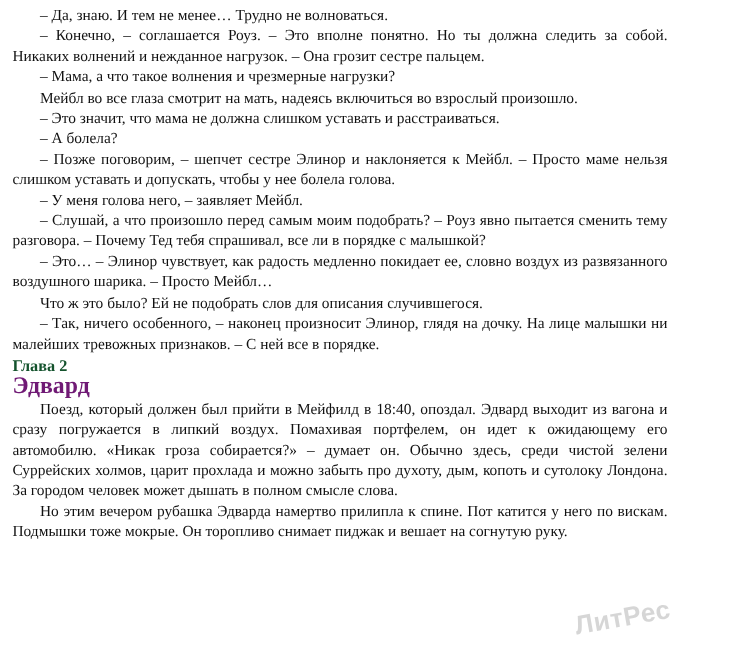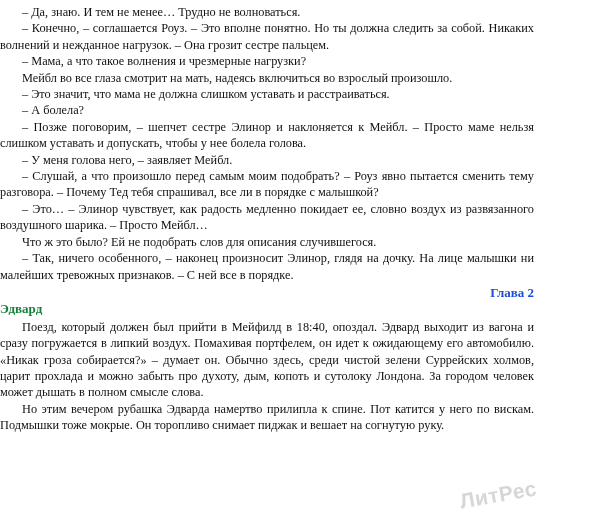--- a/index.html
+++ b/index.html
@@ -13,46 +13,46 @@
     font-family: "Liberation Serif", serif;
     color: #111111;
     overflow: hidden;
     position: relative;
   }
   .page {
     position: relative;
     width: 544px;
     height: 528px;
     box-sizing: border-box;
-    padding: 4px 10px 0 0;
+    padding: 4px 10px 0 10px;
   }
   p.para {
     margin: 0;
     font-size: 12.3px;
     line-height: 16.4px;
     text-align: justify;
     text-indent: 22px;
     color: #111;
     hyphens: manual;
   }
   .chapter-num {
     margin: 2px 0 0 0;
     font-size: 13px;
     font-weight: bold;
     line-height: 16.4px;
-    text-align: right;
-    color: #1d4ed8;
+    text-align: left;
+    color: #14532d;
   }
   .chapter-title {
     margin: 0 0 1px 0;
-    font-size: 13px;
+    font-size: 19px;
     font-weight: bold;
     line-height: 16.4px;
     text-align: left;
-    color: #15803d;
+    color: #701a75;
   }
   .watermark {
     position: absolute;
     right: 6px;
     bottom: 28px;
     font-family: "Liberation Sans", sans-serif;
     font-size: 21px;
     font-weight: bold;
     color: rgba(120,120,120,0.30);
     letter-spacing: 0.5px;

